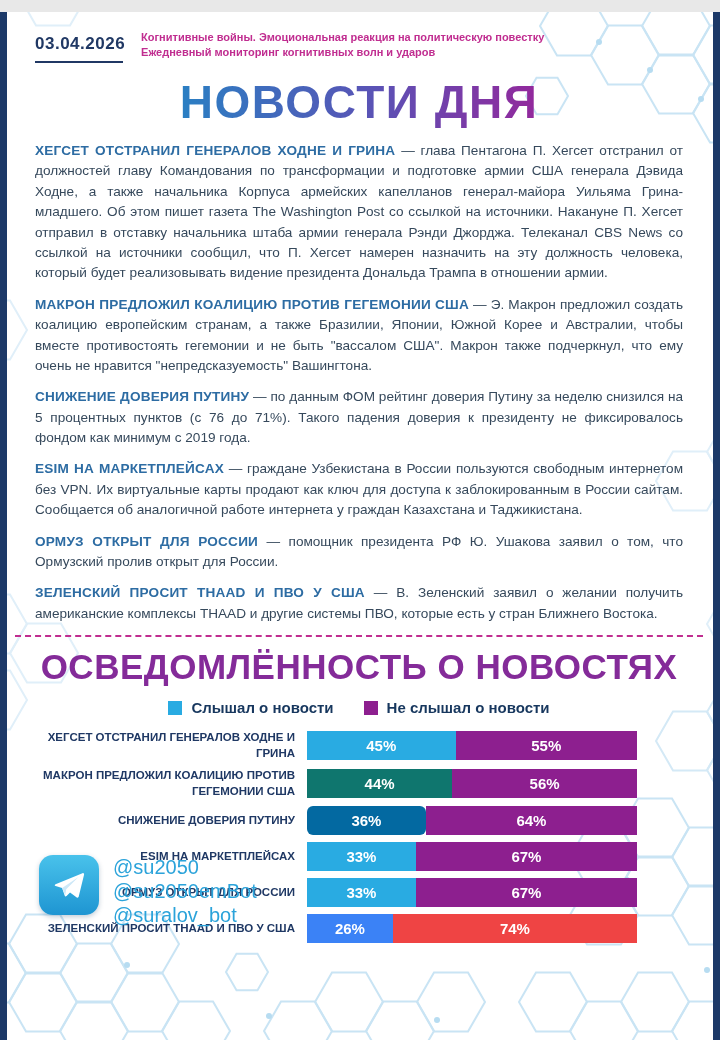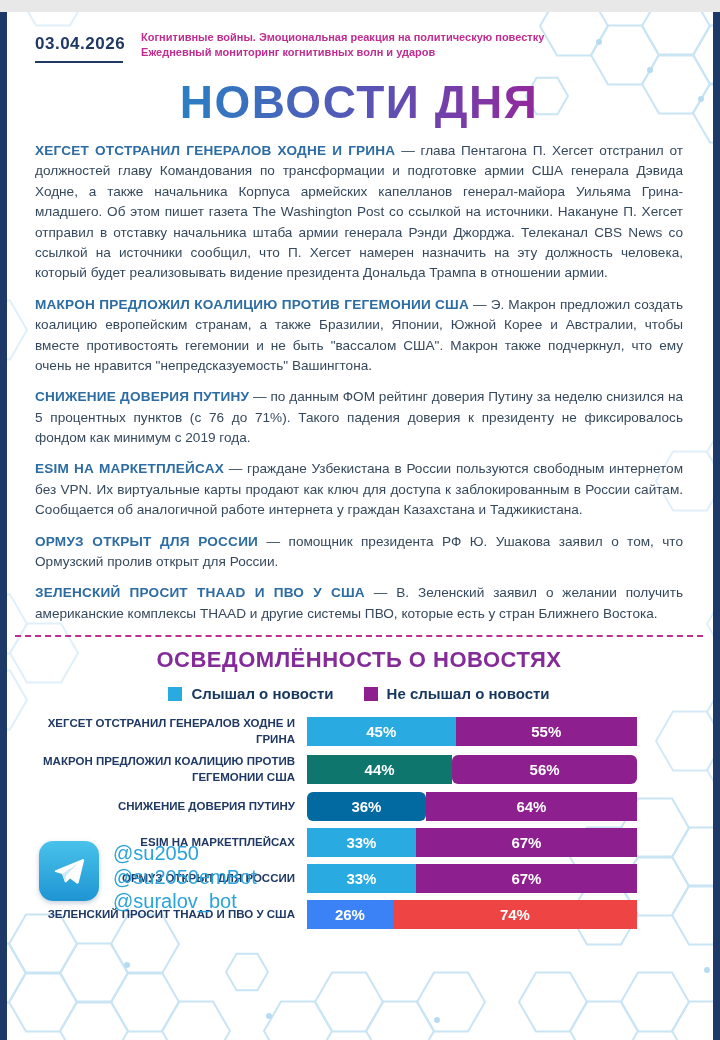--- a/index.html
+++ b/index.html
@@ -24,21 +24,21 @@
     display:inline-block; font-size:46px; font-weight:800; letter-spacing:1.5px;
     background:linear-gradient(90deg,#2a7fc3 0%, #5b52b5 55%, #93289c 100%);
     -webkit-background-clip:text; background-clip:text; color:transparent;
   }
 
   .news-item { margin:0 0 11px; font-size:13.6px; line-height:1.5; text-align:justify; color:#36495c; }
   .hl { color:#2d6ca3; font-weight:bold; letter-spacing:.2px; }
 
   .dashline { border:0; border-top:2px dashed #c02d90; margin:4px -20px 10px; }
 
-  h2.awareness-title { text-align:center; color:#842b99; font-size:22px; font-weight:800; margin:8px 0 12px; letter-spacing:.5px; }
+  h2.awareness-title { text-align:center; color:#842b99; font-size:35px; font-weight:800; margin:8px 0 12px; letter-spacing:.5px; }
 
   .legend { display:flex; justify-content:center; gap:30px; font-weight:bold; color:#17375e; font-size:15px; margin-bottom:14px; }
   .legend-item { display:flex; align-items:center; }
   .legend-swatch { width:14px; height:14px; display:inline-block; margin-right:9px; }
 
   .chart { margin:0 4px 0 0; }
   .crow { display:flex; align-items:center; margin-bottom:7px; }
   .clabel { width:272px; text-align:right; font-size:11.5px; font-weight:600; color:#1f3864; padding-right:12px; line-height:1.35; text-transform:uppercase; }
   .cbars { display:flex; width:330px; height:29px; }
   .bar { display:flex; align-items:center; justify-content:center; color:#fff; font-weight:bold; font-size:15px; white-space:nowrap; overflow:hidden; }
@@ -181,21 +181,21 @@
         <div class="clabel">ХЕГСЕТ ОТСТРАНИЛ ГЕНЕРАЛОВ ХОДНЕ И ГРИНА</div>
         <div class="cbars">
             <div class="bar bar-heard" style="width: 45%; background: rgb(41, 171, 226);">45%</div>
             <div class="bar bar-not" style="width: 55%; background: rgb(141, 31, 143);">55%</div>
           </div>
       </div>
       <div class="crow">
         <div class="clabel">МАКРОН ПРЕДЛОЖИЛ КОАЛИЦИЮ ПРОТИВ ГЕГЕМОНИИ США</div>
         <div class="cbars">
             <div class="bar bar-heard" style="width: 44%; background: #0f766e;">44%</div>
-            <div class="bar bar-not" style="width: 56%; background: rgb(141, 31, 143); border-radius: 6px;">56%</div>
+            <div class="bar bar-not" style="width: 56%; background: rgb(141, 31, 143);">56%</div>
           </div>
       </div>
       <div class="crow">
         <div class="clabel">СНИЖЕНИЕ ДОВЕРИЯ ПУТИНУ</div>
         <div class="cbars">
             <div class="bar bar-heard" style="width: 36%; background: #0369a1; border-radius: 6px;">36%</div>
             <div class="bar bar-not" style="width: 64%; background: rgb(141, 31, 143);">64%</div>
           </div>
       </div>
       <div class="crow">

